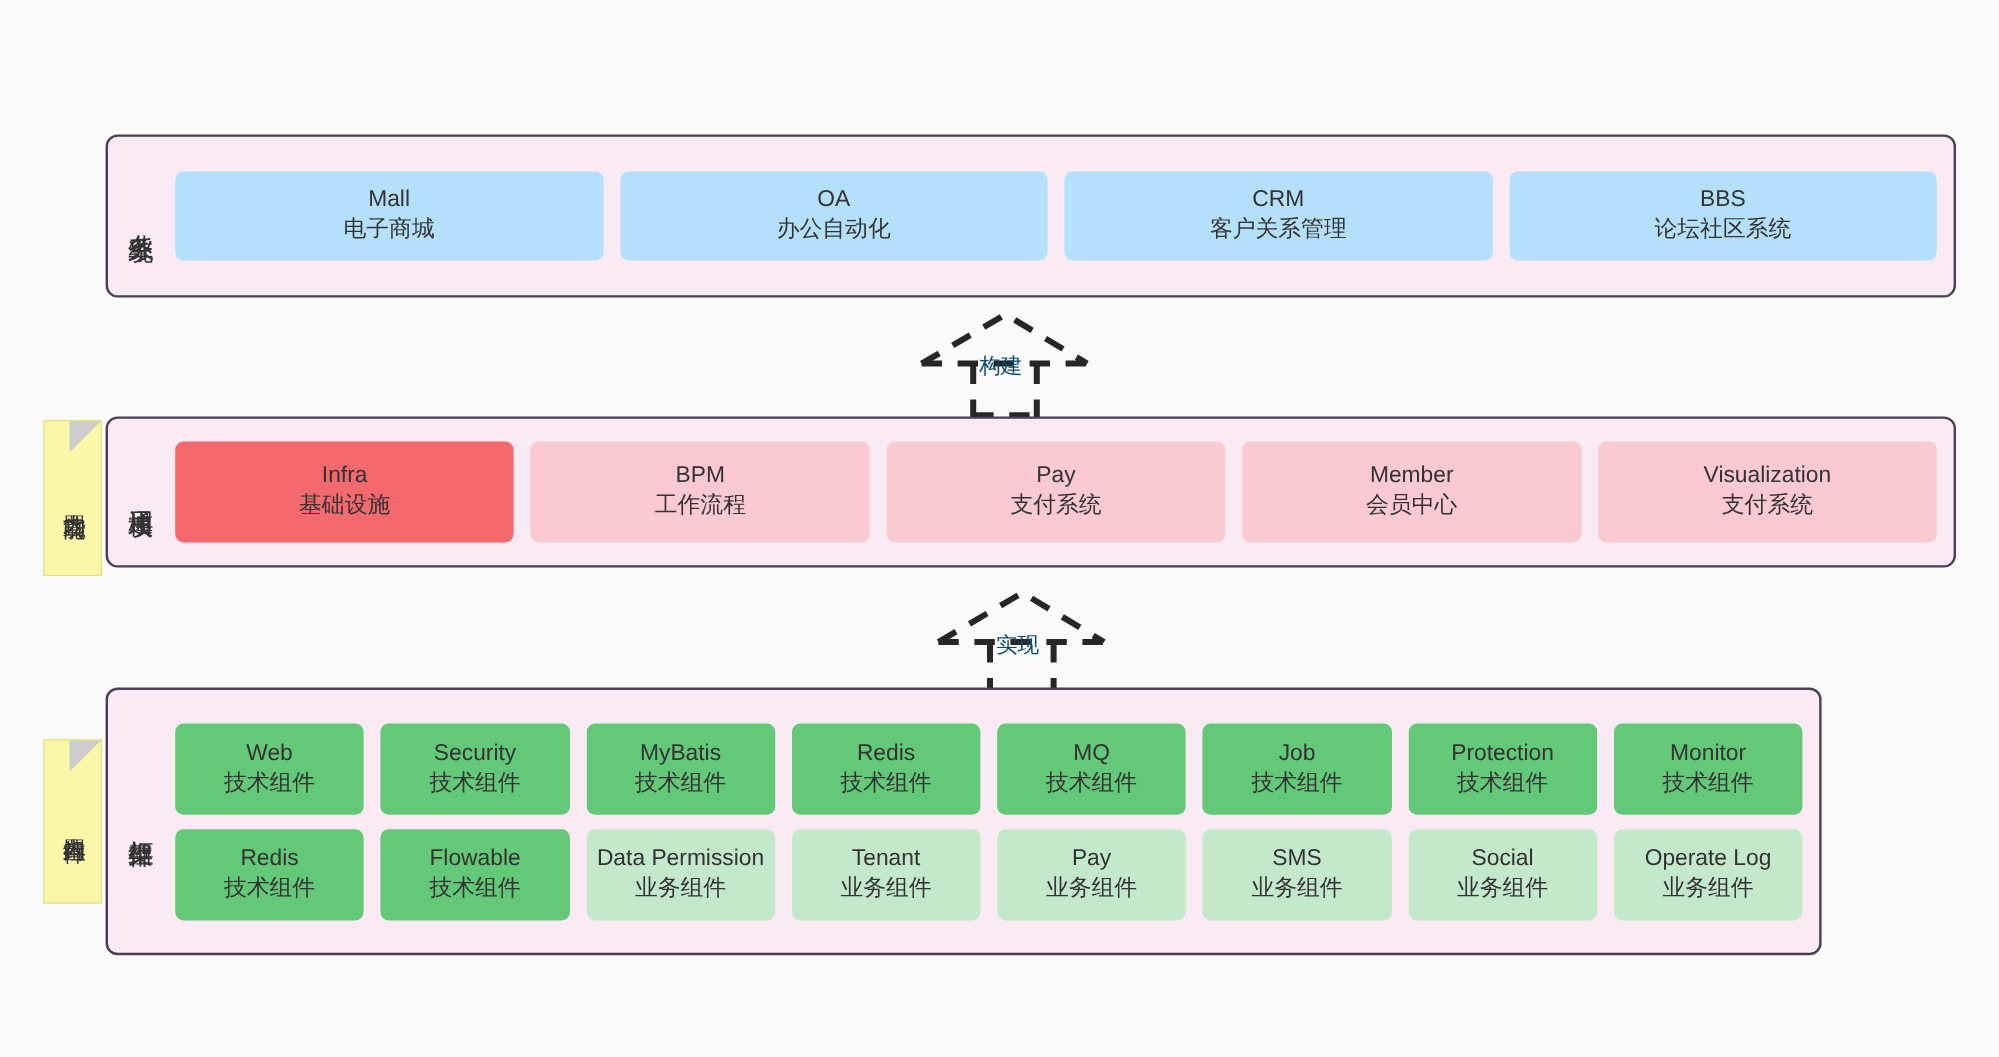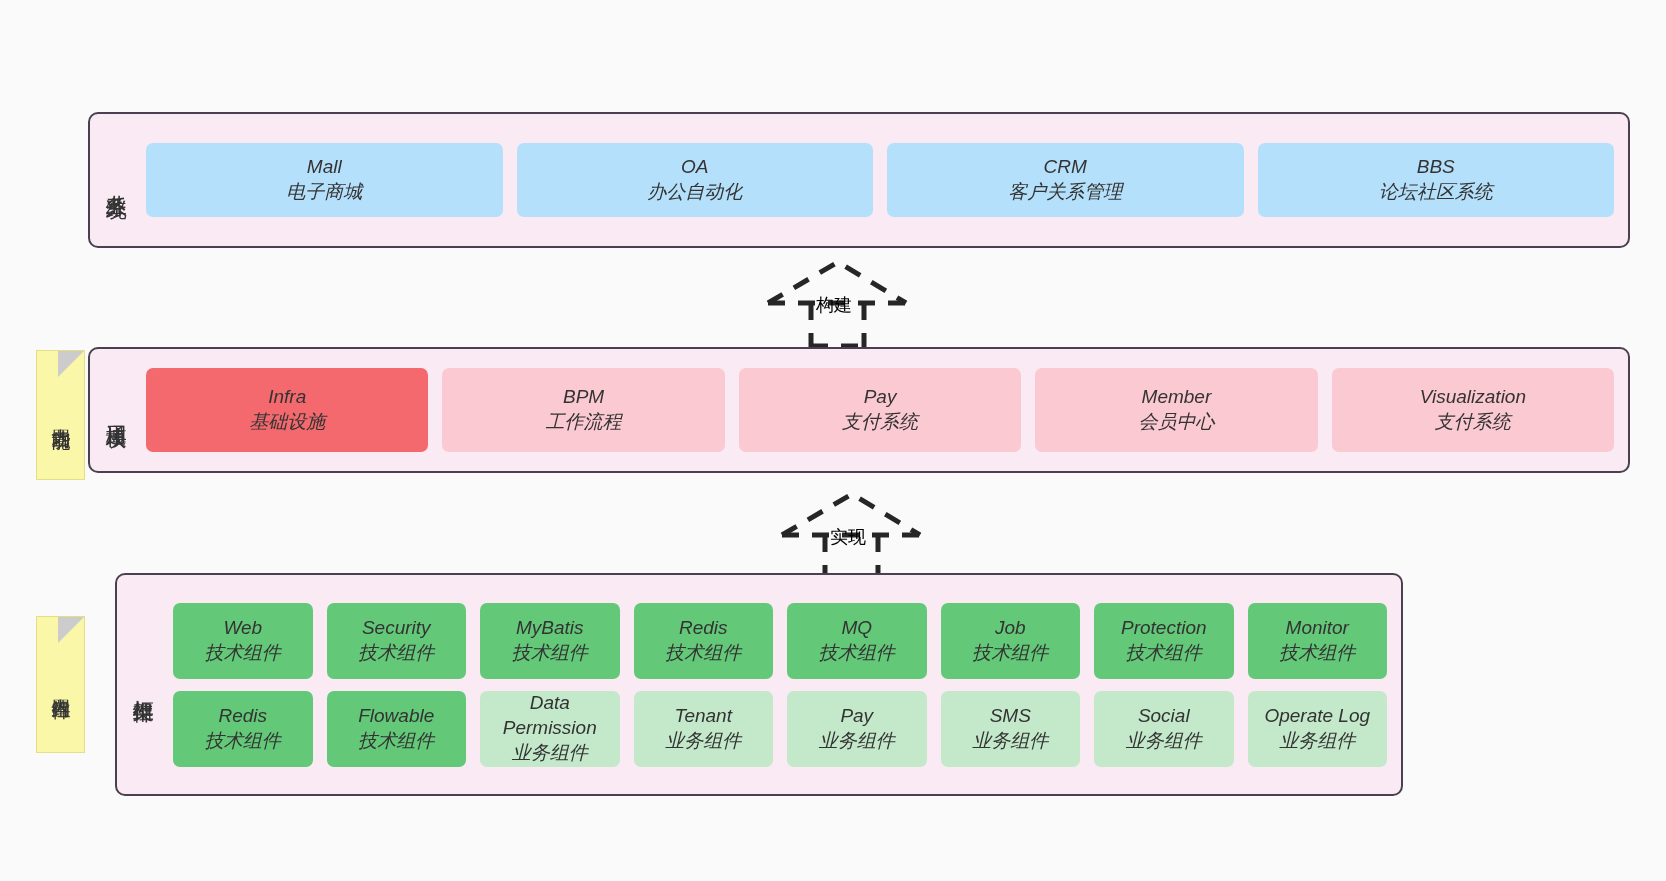--- a/index.html
+++ b/index.html
@@ -72,39 +72,38 @@
     display: flex;
     flex-direction: column;
     align-items: center;
     justify-content: center;
     text-align: center;
     font-size: 19px;
     line-height: 1.30;
     color: #333333;
     padding: 21px 4px;
     user-select: none;
-    font-style: italic;
   }
   .cell .en { display: block; }
   .cell .cn { display: block; }
 
   .blue      { background: #b5e0fb; }
   .red       { background: #f4696e; }
   .pink      { background: #fbc9d1; }
   .green     { background: #63c878; }
   .greenlite { background: #c3e9ca; }
 
   .row-biz  .cell { height: 74px; }
   .row-mod  .cell { height: 84px; }
   .row-fw   .cell { height: 76px; }
 
   
   #layer-business { left: 88px;  top: 112px; width: 1542px; height: 136px; }
   #layer-modules  { left: 88px;  top: 347px; width: 1542px; height: 126px; }
-  #layer-framework{ left: 88px;  top: 573px; width: 1288px; height: 223px; margin-left: 27px; }
+  #layer-framework{ left: 88px;  top: 573px; width: 1430px; height: 223px; }
 
   #layer-business  .layer-body { padding-left: 4px; }
   #layer-modules   .layer-body { padding-left: 4px; }
   #layer-framework .layer-body { padding-left: 4px; }
 
   
   .note {
     position: absolute;
     box-sizing: border-box;
     background: #fbf7a8;
@@ -133,21 +132,21 @@
   #note-builtin-features   { left: 36px; top: 350px; width: 49px;  height: 130px; }
   #note-builtin-components { left: 36px; top: 616px; width: 49px;  height: 137px; }
 
   
   .connector { position: absolute; }
   .connector svg { display: block; overflow: visible; }
   .connector-label {
     position: absolute;
     font-size: 18px;
     line-height: 1;
-    color: #000000;
+    color: #0c4a6e;
     background: transparent;
     white-space: nowrap;
     user-select: none;
   }
   #connector-build      { left: 756px; top: 258px; width: 210px; height: 90px; }
   #connector-build .connector-label   { left: 60px; top: 38px; }
   #connector-implement  { left: 770px; top: 490px; width: 210px; height: 90px; }
   #connector-implement .connector-label { left: 60px; top: 38px; }
 </style>
 </head>

